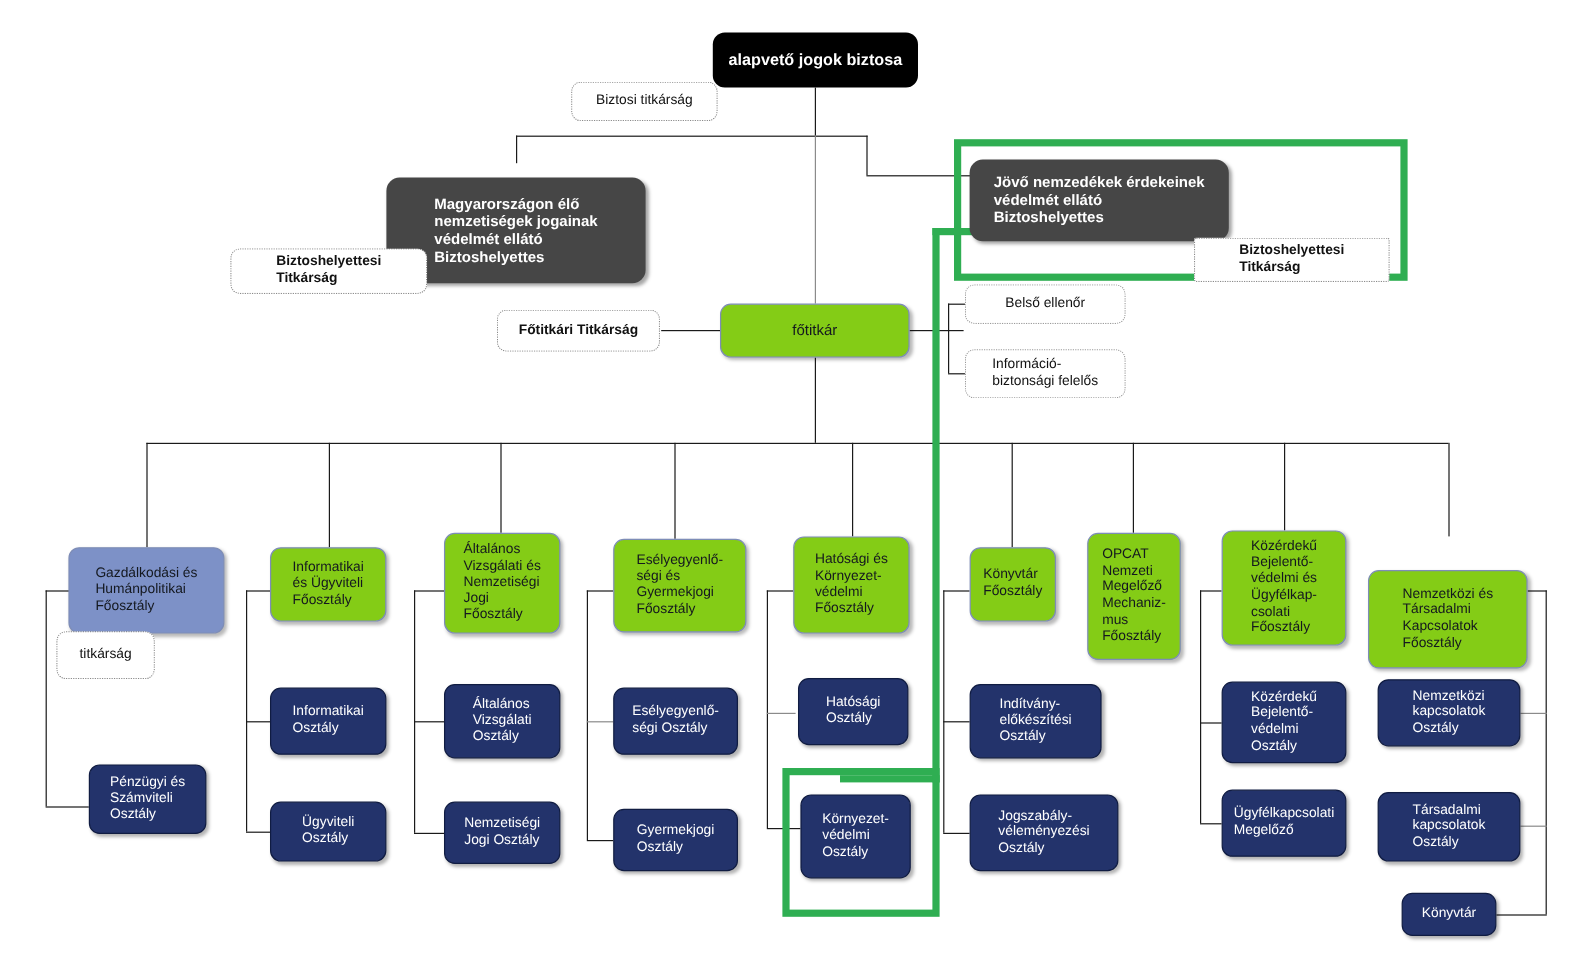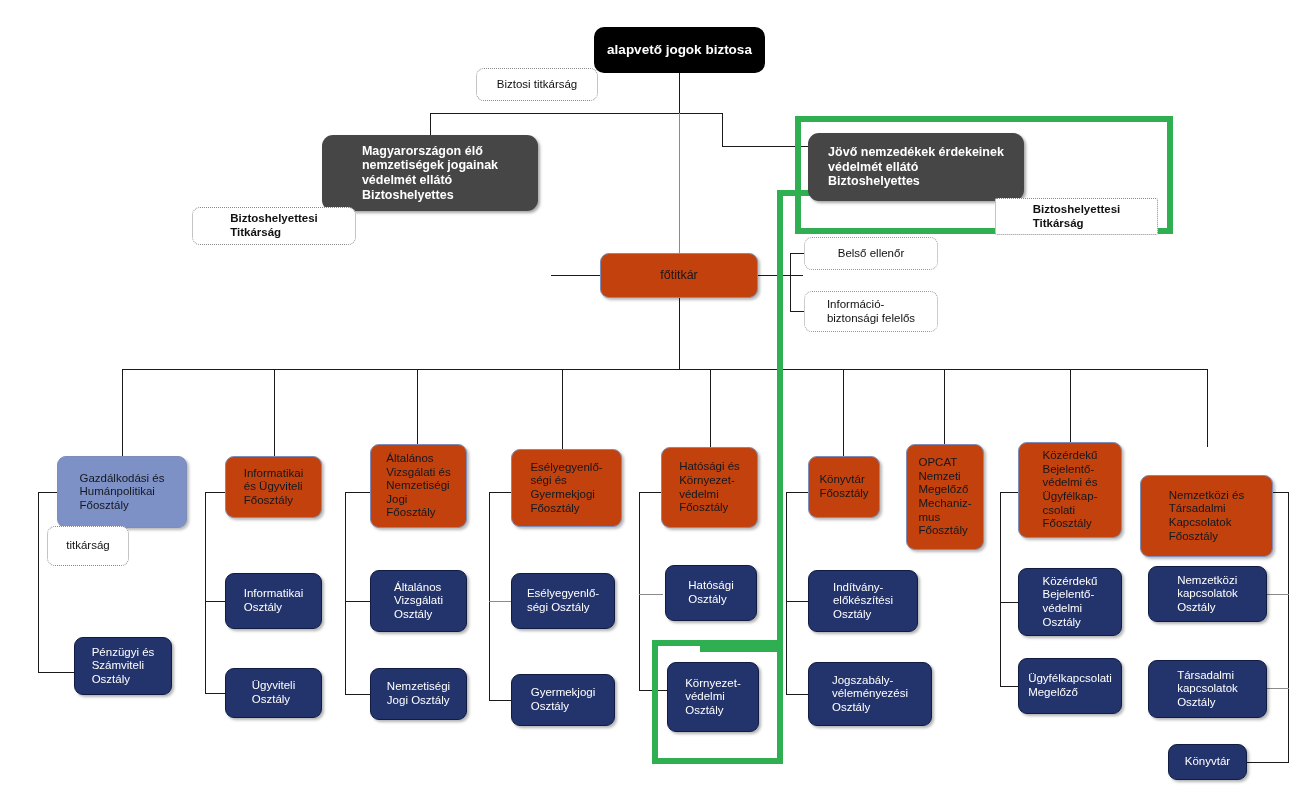--- a/index.html
+++ b/index.html
@@ -64,21 +64,21 @@
   .n-thin{
     background:#ffffff;
     color:#111111;
     font-size:11.5px;
     border:1px dotted #9a9a9a;
     border-radius:8px;
   }
 
   
   .n-blue{
-    background:#c2410c;
+    background:#84cc16;
     color:#14181f;
     font-size:11.5px;
     border:1px solid #7e8db7;
     border-radius:9px;
     box-shadow:2px 2px 3px rgba(0,0,0,.28);
   }
   .n-blue.dark{
     background:#7d91c7;
   }
   .n-blue.fotitkar{font-size:12.5px;}
@@ -198,35 +198,36 @@
   <div class="gr" style="left:777px; top:190px; width:42px; height:6px;"></div>
   <div class="gr" style="left:777px; top:190px; width:6px; height:462px;"></div>
   <div class="gr" style="left:700px; top:646px; width:83px; height:6px;"></div>
 
   <div class="gbox" style="left:652px; top:640px; width:131px; height:124px;"></div>
 
   <div class="node n-root" style="left:594px; top:27px; width:171px; height:46px;">alapvető jogok biztosa</div>
 
   <div class="node n-dotted" style="left:476px; top:68px; width:122px; height:33px;">Biztosi titkárság</div>
 
-  <div class="node n-deputy" style="left:322px; top:135px; width:216px; height:76px;">Magyarországon élő
+  <div class="node n-deputy" style="left:322px; top:148px; width:216px; height:88px;">Magyarországon élő
 nemzetiségek jogainak
 védelmét ellátó
 Biztoshelyettes</div>
 
   <div class="node n-dotted bold" style="left:192px; top:207px; width:164px; height:38px;">Biztoshelyettesi
 Titkárság</div>
 
   <div class="node n-deputy" style="left:808px; top:133px; width:216px; height:68px;">Jövő nemzedékek  érdekeinek
 védelmét ellátó
 Biztoshelyettes</div>
 
   <div class="node n-dotted bold sq" style="left:995px; top:198px; width:163px; height:37px;">Biztoshelyettesi
 Titkárság</div>
 
+  <div class="node n-dotted bold" style="left:414px; top:258px; width:136px; height:35px;">Főtitkári Titkárság</div>
 
   <div class="node n-blue fotitkar" style="left:600px; top:253px; width:158px; height:45px;">főtitkár</div>
 
   <div class="node n-thin" style="left:804px; top:237px; width:134px; height:33px;">Belső ellenőr</div>
 
   <div class="node n-thin" style="left:804px; top:291px; width:134px; height:41px;">Információ-
 biztonsági felelős</div>
 
   <div class="node n-blue dark" style="left:57px; top:456px; width:130px; height:72px;">Gazdálkodási és
 Humánpolitikai

